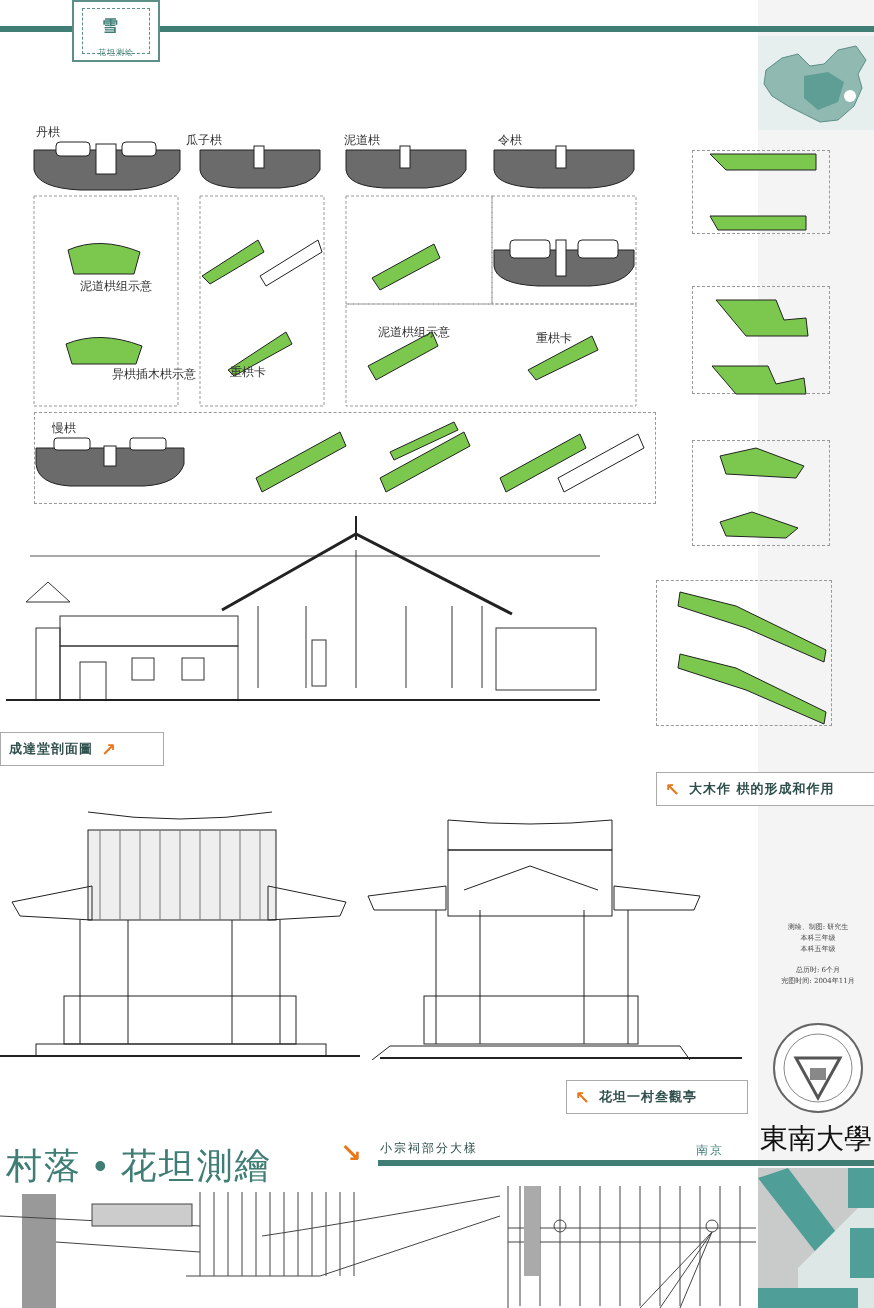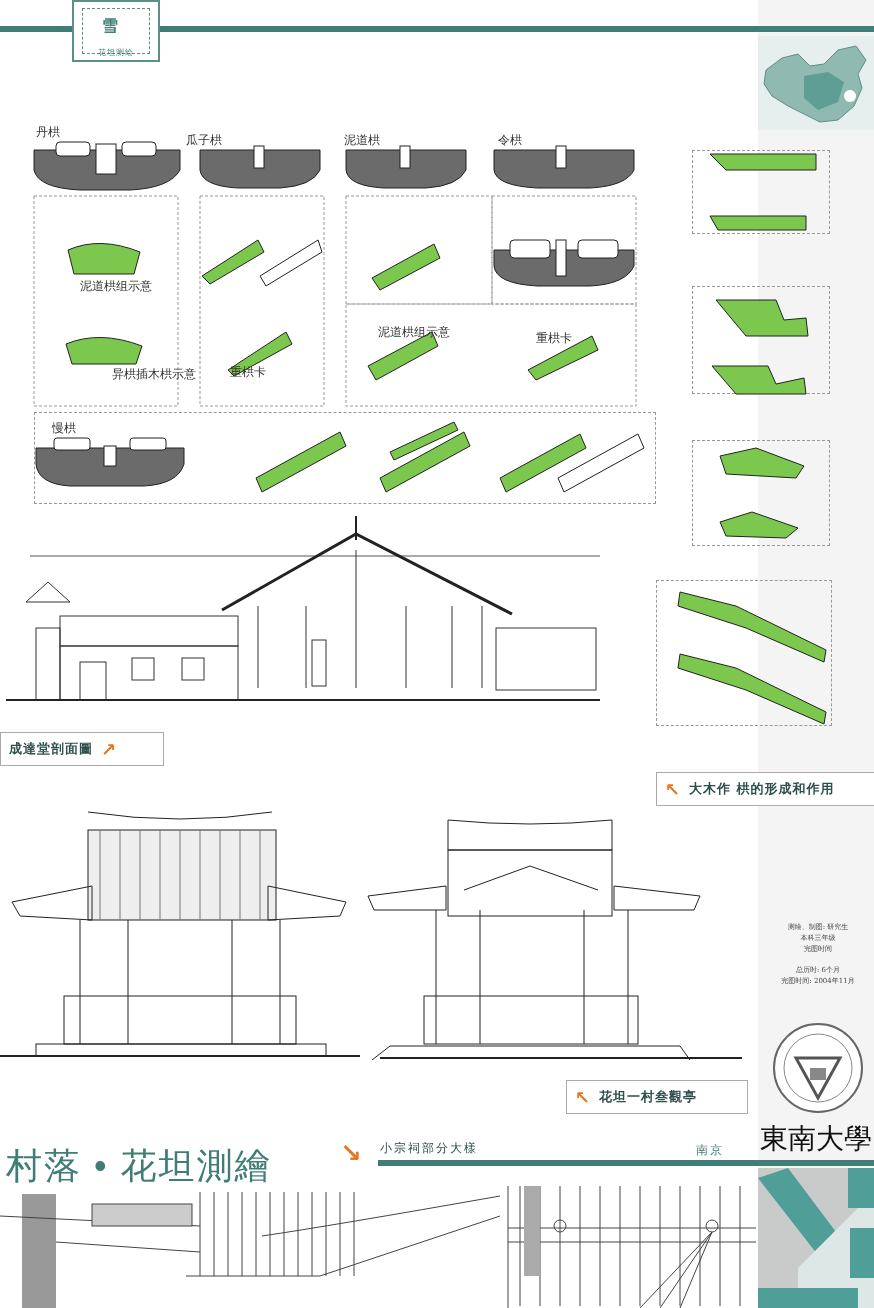--- a/index.html
+++ b/index.html
@@ -199,21 +199,21 @@
     <rect x="424" y="206" width="214" height="48"></rect>
     <path d="M372 270 L390 256 H680 L690 270"></path>
   </g>
   <line x1="0" y1="266" x2="360" y2="266" stroke="#222" stroke-width="2"></line>
   <line x1="380" y1="268" x2="742" y2="268" stroke="#222" stroke-width="2"></line>
 </svg>
 
 <div class="credits">
   <div>测绘、制图: 研究生</div>
   <div>本科三年级</div>
-  <div>完图时间</div>
+  <div>本科五年级</div>
   <div style="height:10px"></div>
   <div>总历时: 6个月</div>
   <div>完图时间: 2004年11月</div>
 </div>
 
 <svg class="abs" style="left:770px;top:1020px" width="96" height="96">
   <circle cx="48" cy="48" r="44" fill="#fff" stroke="#666" stroke-width="2"></circle>
   <circle cx="48" cy="48" r="34" fill="none" stroke="#888"></circle>
   <path d="M26 38 H70 L48 78 Z" fill="none" stroke="#555" stroke-width="3"></path>
   <rect x="40" y="48" width="16" height="12" fill="#888"></rect>

